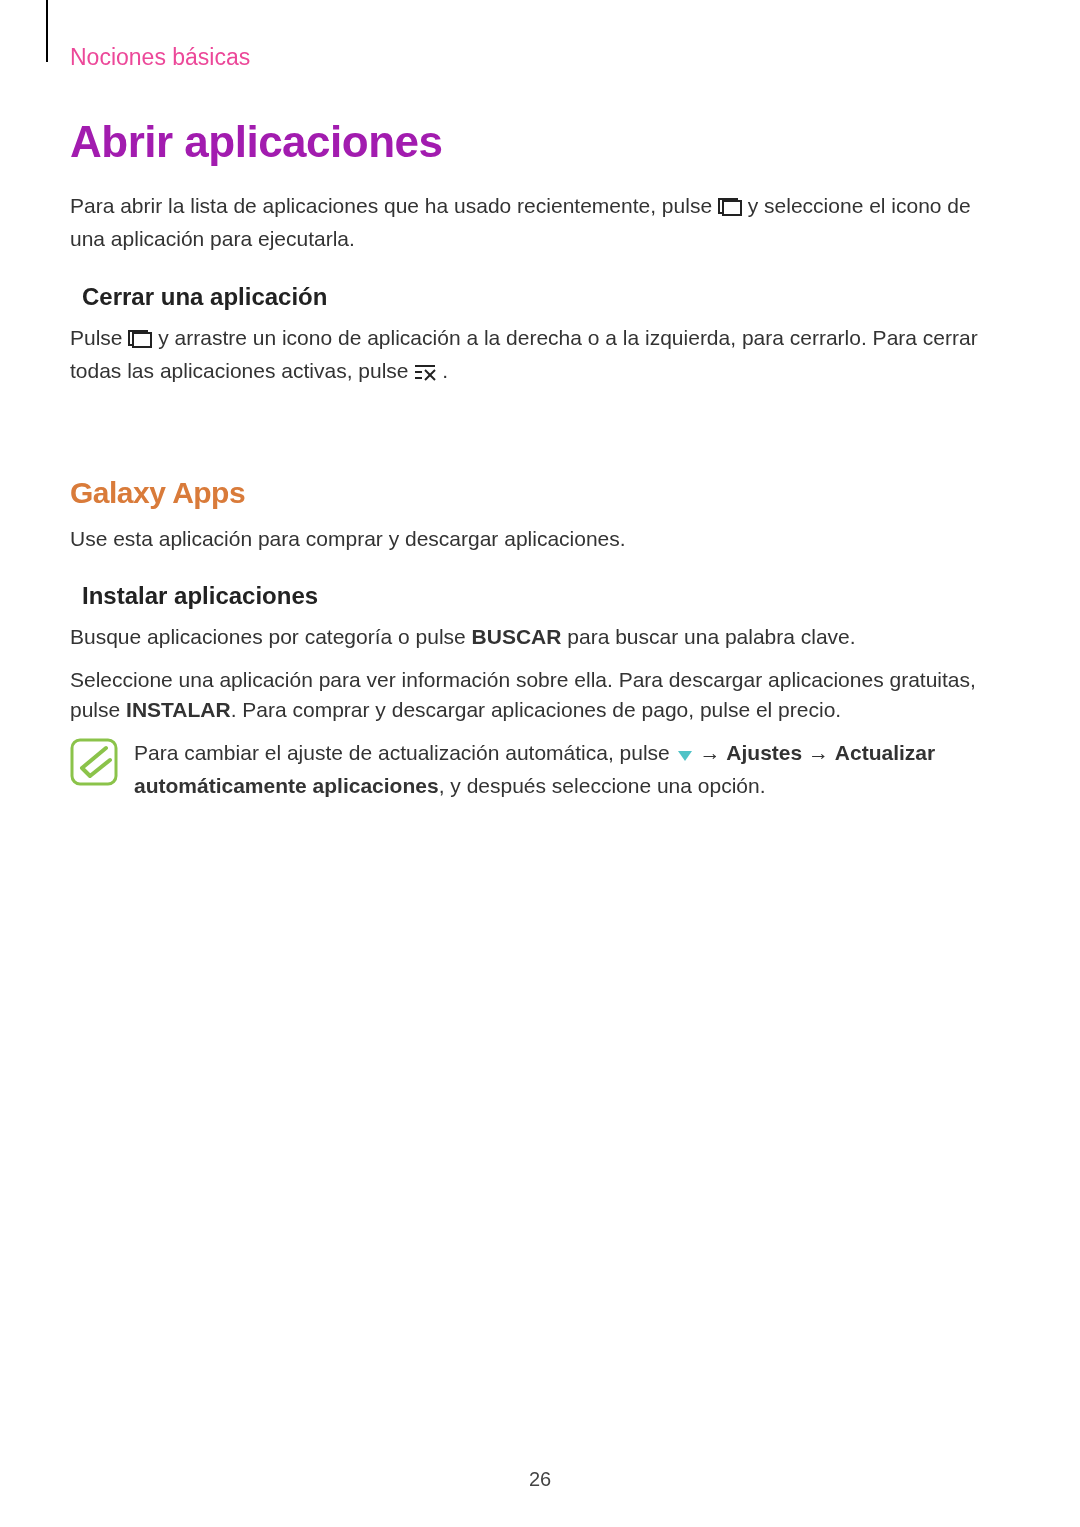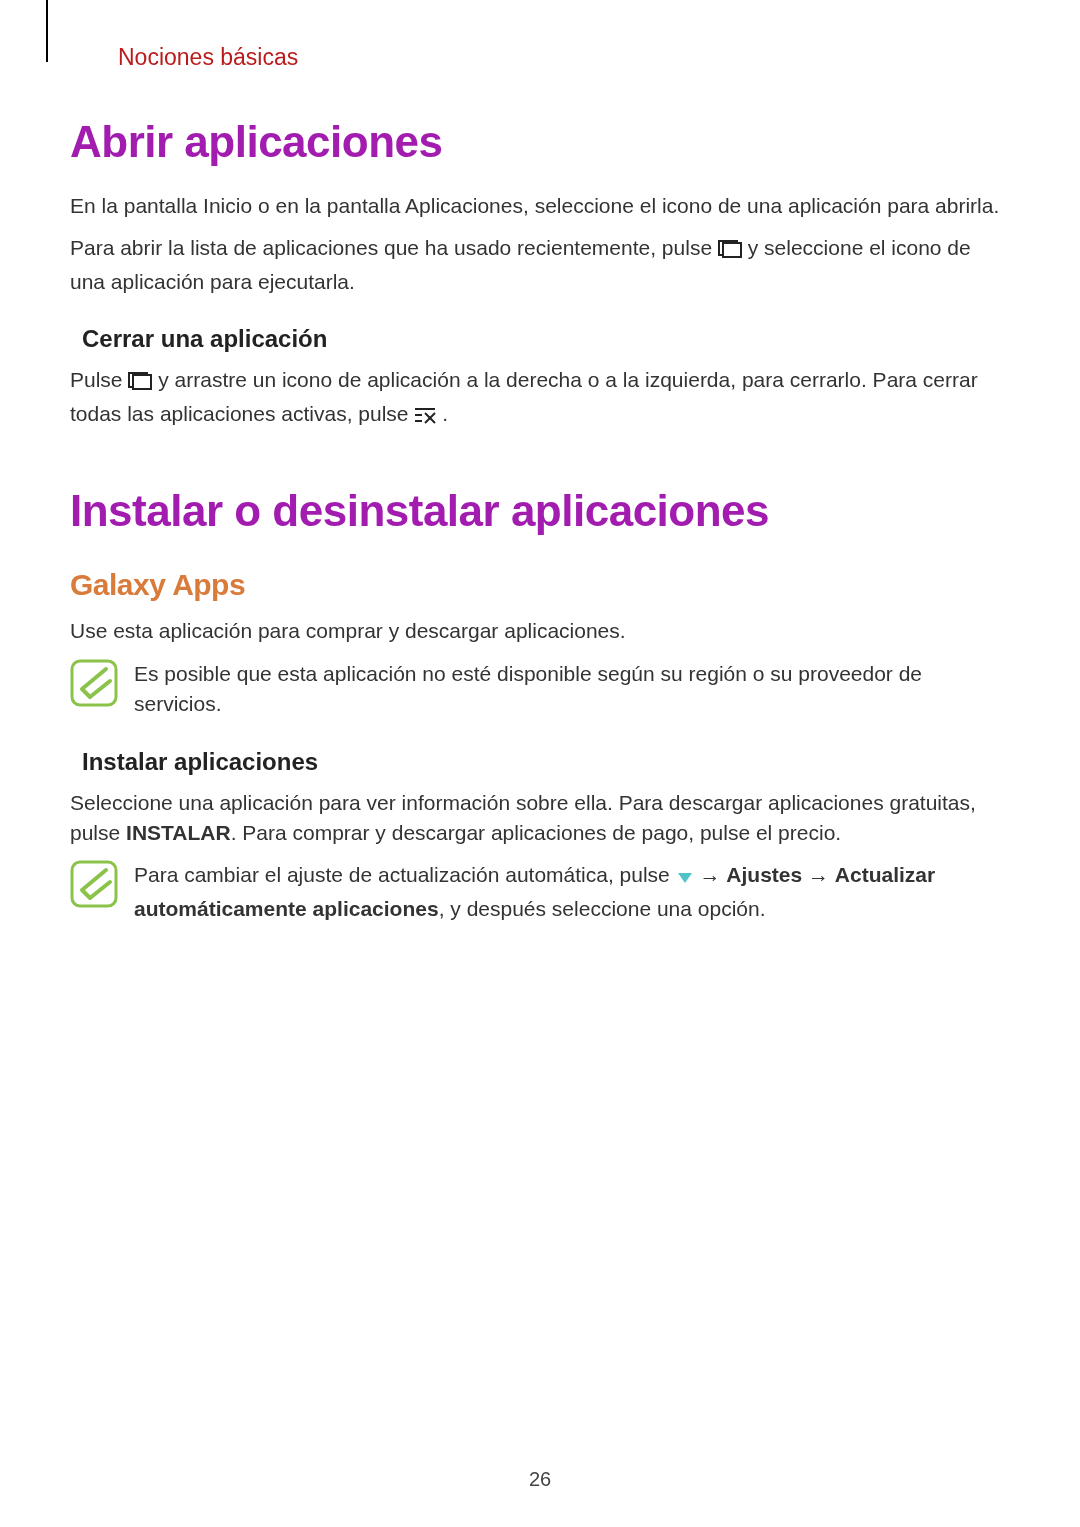--- a/index.html
+++ b/index.html
@@ -21,23 +21,22 @@
   .header-rule {
     position: absolute;
     top: 0;
     left: 46px;
     width: 2px;
     height: 62px;
     background: #000;
   }
   .chapter {
     font-size: 23px;
-    color: #b91c1c;
+    color: #ec4899;
     margin-bottom: 46px;
-    margin-left: 48px;
   }
   h1 {
     font-size: 44px;
     font-weight: 700;
     color: #a21caf;
     margin: 0 0 24px 0;
     letter-spacing: -0.5px;
   }
   h2 {
     font-size: 30px;
@@ -94,21 +93,20 @@
 </head>
 <body>
 
 <div class="page">
   <div class="header-rule"></div>
 
   <div class="chapter">Nociones básicas</div>
 
   <h1>Abrir aplicaciones</h1>
 
-  <p>En la pantalla Inicio o en la pantalla Aplicaciones, seleccione el icono de una aplicación para abrirla.</p>
 
   <p>
     <span>Para abrir la lista de aplicaciones que ha usado recientemente, pulse </span>
     <span class="inline-icon">
       <svg width="24" height="18" viewBox="0 0 24 18">
         <rect x="1" y="1" width="18" height="14" fill="none" stroke="#222" stroke-width="2"></rect>
         <rect x="5" y="3" width="18" height="14" fill="#fff" stroke="#222" stroke-width="2"></rect>
       </svg>
     </span>
     <span> y seleccione el icono de una aplicación para ejecutarla.</span>
@@ -132,39 +130,32 @@
         <line x1="1" y1="15" x2="8" y2="15" stroke="#222" stroke-width="2"></line>
         <line x1="11" y1="7" x2="21" y2="17" stroke="#222" stroke-width="2"></line>
         <line x1="21" y1="7" x2="11" y2="17" stroke="#222" stroke-width="2"></line>
       </svg>
     </span>
     <span>.</span>
   </p>
 
   <div class="spacer-lg"></div>
 
-  <h1>Instalar o desinstalar aplicaciones</h1>
 
   <h2>Galaxy Apps</h2>
 
   <p>Use esta aplicación para comprar y descargar aplicaciones.</p>
 
 
-  <div class="note-row">
-    <span>
-      <svg class="note-icon-svg" viewBox="0 0 48 48">
-        <rect x="2" y="2" width="44" height="44" rx="8" fill="none" stroke="#8bc34a" stroke-width="3"></rect>
-        <path d="M12 30 L20 38 M12 30 L36 10 M20 38 L40 22" fill="none" stroke="#8bc34a" stroke-width="4" stroke-linecap="round"></path>
-      </svg>
-    </span>
-    <div class="note-text">Es posible que esta aplicación no esté disponible según su región o su proveedor de servicios.</div>
-  </div>
 
   <h3>Instalar aplicaciones</h3>
 
+  <p>
+    <span>Busque aplicaciones por categoría o pulse </span><span class="bold">BUSCAR</span><span> para buscar una palabra clave.</span>
+  </p>
 
   <p>
     <span>Seleccione una aplicación para ver información sobre ella. Para descargar aplicaciones gratuitas, pulse </span><span class="bold">INSTALAR</span><span>. Para comprar y descargar aplicaciones de pago, pulse el precio.</span>
   </p>
 
   <div class="note-row">
     <span>
       <svg class="note-icon-svg" viewBox="0 0 48 48">
         <rect x="2" y="2" width="44" height="44" rx="8" fill="none" stroke="#8bc34a" stroke-width="3"></rect>
         <path d="M12 30 L20 38 M12 30 L36 10 M20 38 L40 22" fill="none" stroke="#8bc34a" stroke-width="4" stroke-linecap="round"></path>

